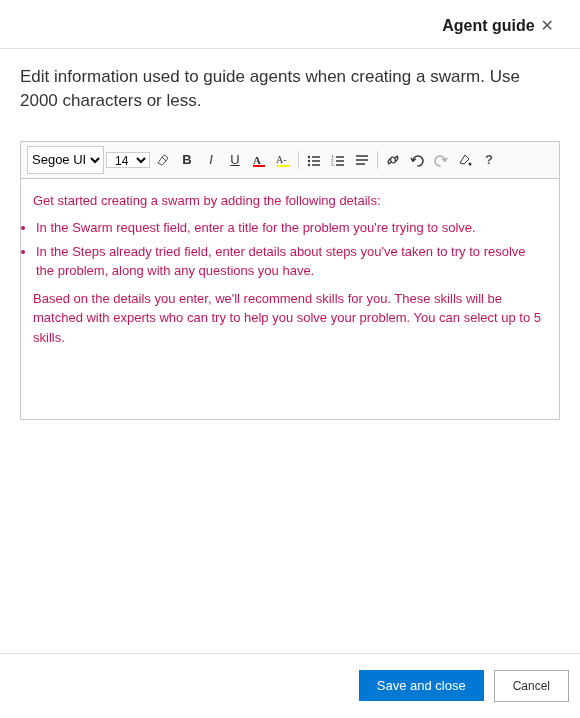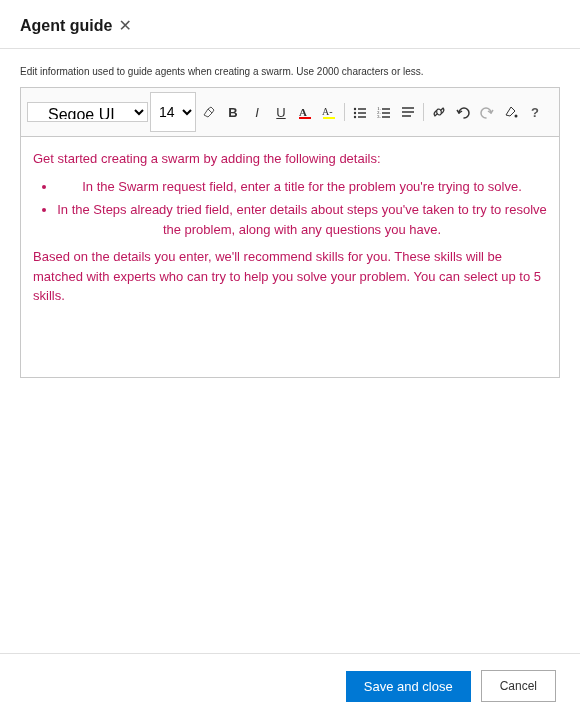--- a/index.html
+++ b/index.html
@@ -19,21 +19,21 @@
       min-height: 718px;
       position: relative;
       display: flex;
       flex-direction: column;
       box-shadow: 0 2px 16px rgba(0,0,0,0.15);
     }
 
     .dialog-header {
       display: flex;
       align-items: center;
-      justify-content: flex-start;
+      justify-content: flex-end;
       padding: 16px 20px 12px 20px;
       border-bottom: 1px solid #e0e0e0;
     }
 
     .dialog-title {
       font-size: 16px;
       font-weight: 600;
       color: #1a1a1a;
     }
 
@@ -48,58 +48,58 @@
     }
 
     .dialog-body {
       padding: 16px 20px;
       flex: 1;
       display: flex;
       flex-direction: column;
     }
 
     .description-text {
-      font-size: 10px;
+      font-size: 17px;
       color: #333;
-      margin-bottom: 8px;
+      margin-bottom: 28px;
       line-height: 1.4;
     }
 
     .editor-container {
       border: 1px solid #c8c8c8;
       display: flex;
       flex-direction: column;
     }
 
     .toolbar {
       display: flex;
       align-items: center;
       padding: 4px 6px;
       gap: 2px;
       border-bottom: 1px solid #c8c8c8;
       background: #fafafa;
       flex-wrap: wrap;
     }
 
     .font-select {
-      font-size: 16px;
-      padding: 2px 16px;
+      font-size: 13px;
+      padding: 2px 0;
       border: 1px solid #ccc;
       background: #fff;
-      height: 20px;
+      height: 28px;
       cursor: pointer;
       min-width: 70px;
     }
 
     .font-size-select {
-      font-size: 14px;
+      font-size: 12px;
       padding: 0 4px;
       border: 1px solid #ccc;
       background: #fff;
-      height: 40px;
+      height: 16px;
       cursor: pointer;
       min-width: 40px;
     }
 
     .toolbar-divider {
       width: 1px;
       height: 18px;
       background: #ccc;
       margin: 0 2px;
     }
@@ -146,33 +146,32 @@
       color: #be185d;
       line-height: 1.5;
       flex: 1;
     }
 
     .editor-content p {
       margin-bottom: 8px;
     }
 
     .editor-content ul {
-      margin: 0 0 8px 24px;
-      text-align: center;
+      margin: 0 0 8px 3px;
     }
 
     .editor-content li {
       margin-bottom: 4px;
     }
 
     .dialog-footer {
       display: flex;
       justify-content: flex-end;
-      align-items: center;
-      padding: 16px 24px;
+      align-items: flex-start;
+      padding: 16px 11px;
       gap: 10px;
       border-top: 1px solid #e0e0e0;
       margin-top: auto;
     }
 
     .btn-primary {
       background: #0078d4;
       color: #fff;
       border: none;
       padding: 8px 18px;

